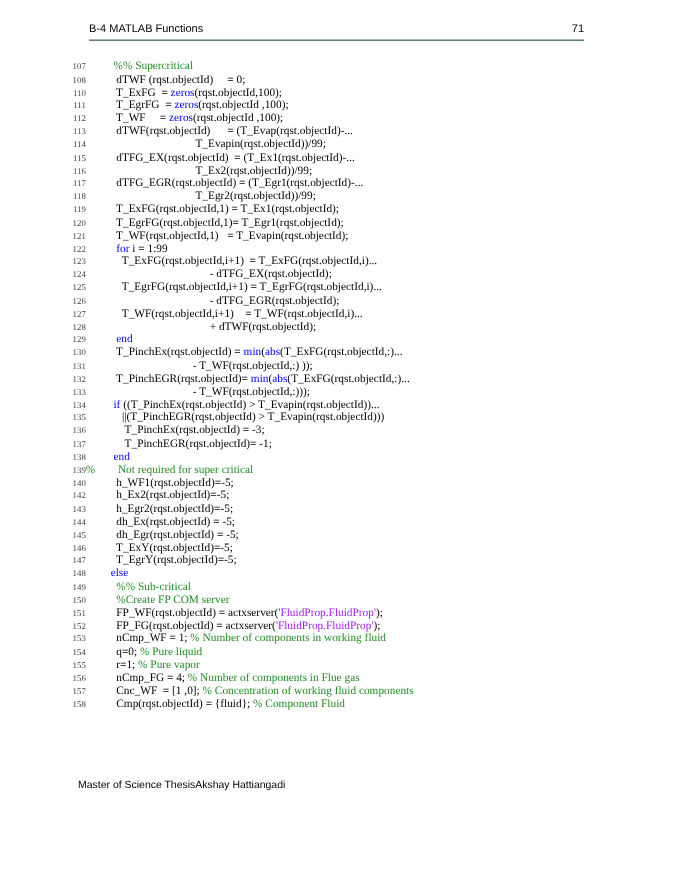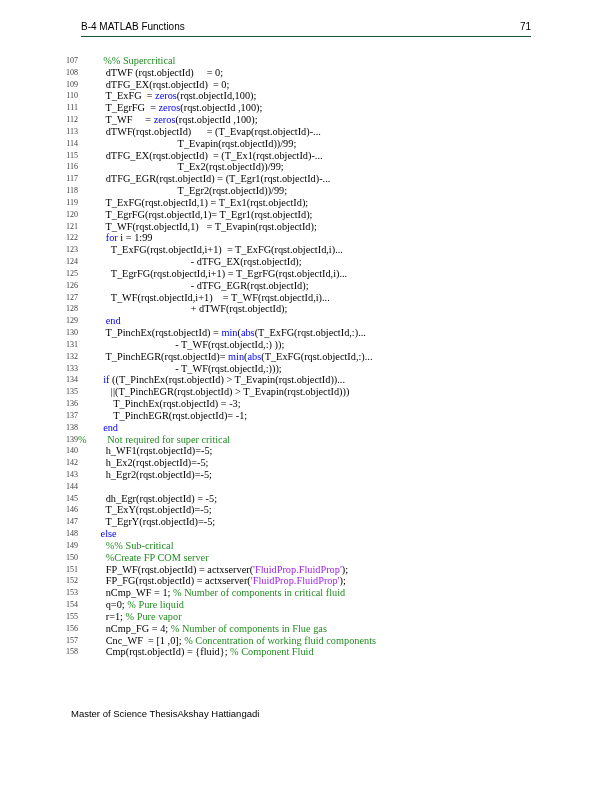--- a/index.html
+++ b/index.html
@@ -60,21 +60,20 @@
 
 <div class="page">
   <div class="header">
     <span>B-4 MATLAB Functions</span>
     <span>71</span>
   </div>
 
   <div class="code" id="code-listing">
       <div class="row"><span class="num">107</span><span class="src"><span class="c">  %% Supercritical</span></span></div>
       <div class="row"><span class="num">108</span><span class="src"><span>   dTWF (rqst.objectId)     = 0;</span></span></div>
-      <div class="row"><span class="num">109</span><span class="src"><span>   dTFG_EX(rqst.objectId)  = 0;</span></span></div>
       <div class="row"><span class="num">110</span><span class="src"><span>   T_ExFG  = </span><span class="k">zeros</span><span>(rqst.objectId,100);</span></span></div>
       <div class="row"><span class="num">111</span><span class="src"><span>   T_EgrFG  = </span><span class="k">zeros</span><span>(rqst.objectId ,100);</span></span></div>
       <div class="row"><span class="num">112</span><span class="src"><span>   T_WF     = </span><span class="k">zeros</span><span>(rqst.objectId ,100);</span></span></div>
       <div class="row"><span class="num">113</span><span class="src"><span>   dTWF(rqst.objectId)      = (T_Evap(rqst.objectId)-...</span></span></div>
       <div class="row"><span class="num">114</span><span class="src"><span>                               T_Evapin(rqst.objectId))/99;</span></span></div>
       <div class="row"><span class="num">115</span><span class="src"><span>   dTFG_EX(rqst.objectId)  = (T_Ex1(rqst.objectId)-...</span></span></div>
       <div class="row"><span class="num">116</span><span class="src"><span>                               T_Ex2(rqst.objectId))/99;</span></span></div>
       <div class="row"><span class="num">117</span><span class="src"><span>   dTFG_EGR(rqst.objectId) = (T_Egr1(rqst.objectId)-...</span></span></div>
       <div class="row"><span class="num">118</span><span class="src"><span>                               T_Egr2(rqst.objectId))/99;</span></span></div>
       <div class="row"><span class="num">119</span><span class="src"><span>   T_ExFG(rqst.objectId,1) = T_Ex1(rqst.objectId);</span></span></div>
@@ -94,30 +93,30 @@
       <div class="row"><span class="num">133</span><span class="src"><span>                              - T_WF(rqst.objectId,:)));</span></span></div>
       <div class="row"><span class="num">134</span><span class="src"><span>  </span><span class="k">if</span><span> ((T_PinchEx(rqst.objectId) &gt; T_Evapin(rqst.objectId))...</span></span></div>
       <div class="row"><span class="num">135</span><span class="src"><span>     ||(T_PinchEGR(rqst.objectId) &gt; T_Evapin(rqst.objectId)))</span></span></div>
       <div class="row"><span class="num">136</span><span class="src"><span>      T_PinchEx(rqst.objectId) = -3;</span></span></div>
       <div class="row"><span class="num">137</span><span class="src"><span>      T_PinchEGR(rqst.objectId)= -1;</span></span></div>
       <div class="row"><span class="num">138</span><span class="src"><span>  </span><span class="k">end</span></span></div>
       <div class="row"><span class="num">139</span><span class="src hang"><span class="c">%        Not required for super critical</span></span></div>
       <div class="row"><span class="num">140</span><span class="src"><span>   h_WF1(rqst.objectId)=-5;</span></span></div>
       <div class="row"><span class="num">142</span><span class="src"><span>   h_Ex2(rqst.objectId)=-5;</span></span></div>
       <div class="row"><span class="num">143</span><span class="src"><span>   h_Egr2(rqst.objectId)=-5;</span></span></div>
-      <div class="row"><span class="num">144</span></div>
+      <div class="row"><span class="num">144</span><span class="src"><span>   dh_Ex(rqst.objectId) = -5;</span></span></div>
       <div class="row"><span class="num">145</span><span class="src"><span>   dh_Egr(rqst.objectId) = -5;</span></span></div>
       <div class="row"><span class="num">146</span><span class="src"><span>   T_ExY(rqst.objectId)=-5;</span></span></div>
       <div class="row"><span class="num">147</span><span class="src"><span>   T_EgrY(rqst.objectId)=-5;</span></span></div>
       <div class="row"><span class="num">148</span><span class="src"><span> </span><span class="k">else</span></span></div>
       <div class="row"><span class="num">149</span><span class="src"><span class="c">   %% Sub-critical</span></span></div>
       <div class="row"><span class="num">150</span><span class="src"><span class="c">   %Create FP COM server</span></span></div>
       <div class="row"><span class="num">151</span><span class="src"><span>   FP_WF(rqst.objectId) = actxserver(</span><span class="s">'FluidProp.FluidProp'</span><span>);</span></span></div>
       <div class="row"><span class="num">152</span><span class="src"><span>   FP_FG(rqst.objectId) = actxserver(</span><span class="s">'FluidProp.FluidProp'</span><span>);</span></span></div>
-      <div class="row"><span class="num">153</span><span class="src"><span>   nCmp_WF = 1; </span><span class="c">% Number of components in critical fluid</span></span></div>
+      <div class="row"><span class="num">153</span><span class="src"><span>   nCmp_WF = 1; </span><span class="c">% Number of components in working fluid</span></span></div>
       <div class="row"><span class="num">154</span><span class="src"><span>   q=0; </span><span class="c">% Pure liquid</span></span></div>
       <div class="row"><span class="num">155</span><span class="src"><span>   r=1; </span><span class="c">% Pure vapor</span></span></div>
       <div class="row"><span class="num">156</span><span class="src"><span>   nCmp_FG = 4; </span><span class="c">% Number of components in Flue gas</span></span></div>
       <div class="row"><span class="num">157</span><span class="src"><span>   Cnc_WF  = [1 ,0]; </span><span class="c">% Concentration of working fluid components</span></span></div>
       <div class="row"><span class="num">158</span><span class="src"><span>   Cmp(rqst.objectId) = {fluid}; </span><span class="c">% Component Fluid</span></span></div>
     </div>
 
   <div class="footer">
     <span>Master of Science Thesis</span>
     <span>Akshay Hattiangadi</span>

